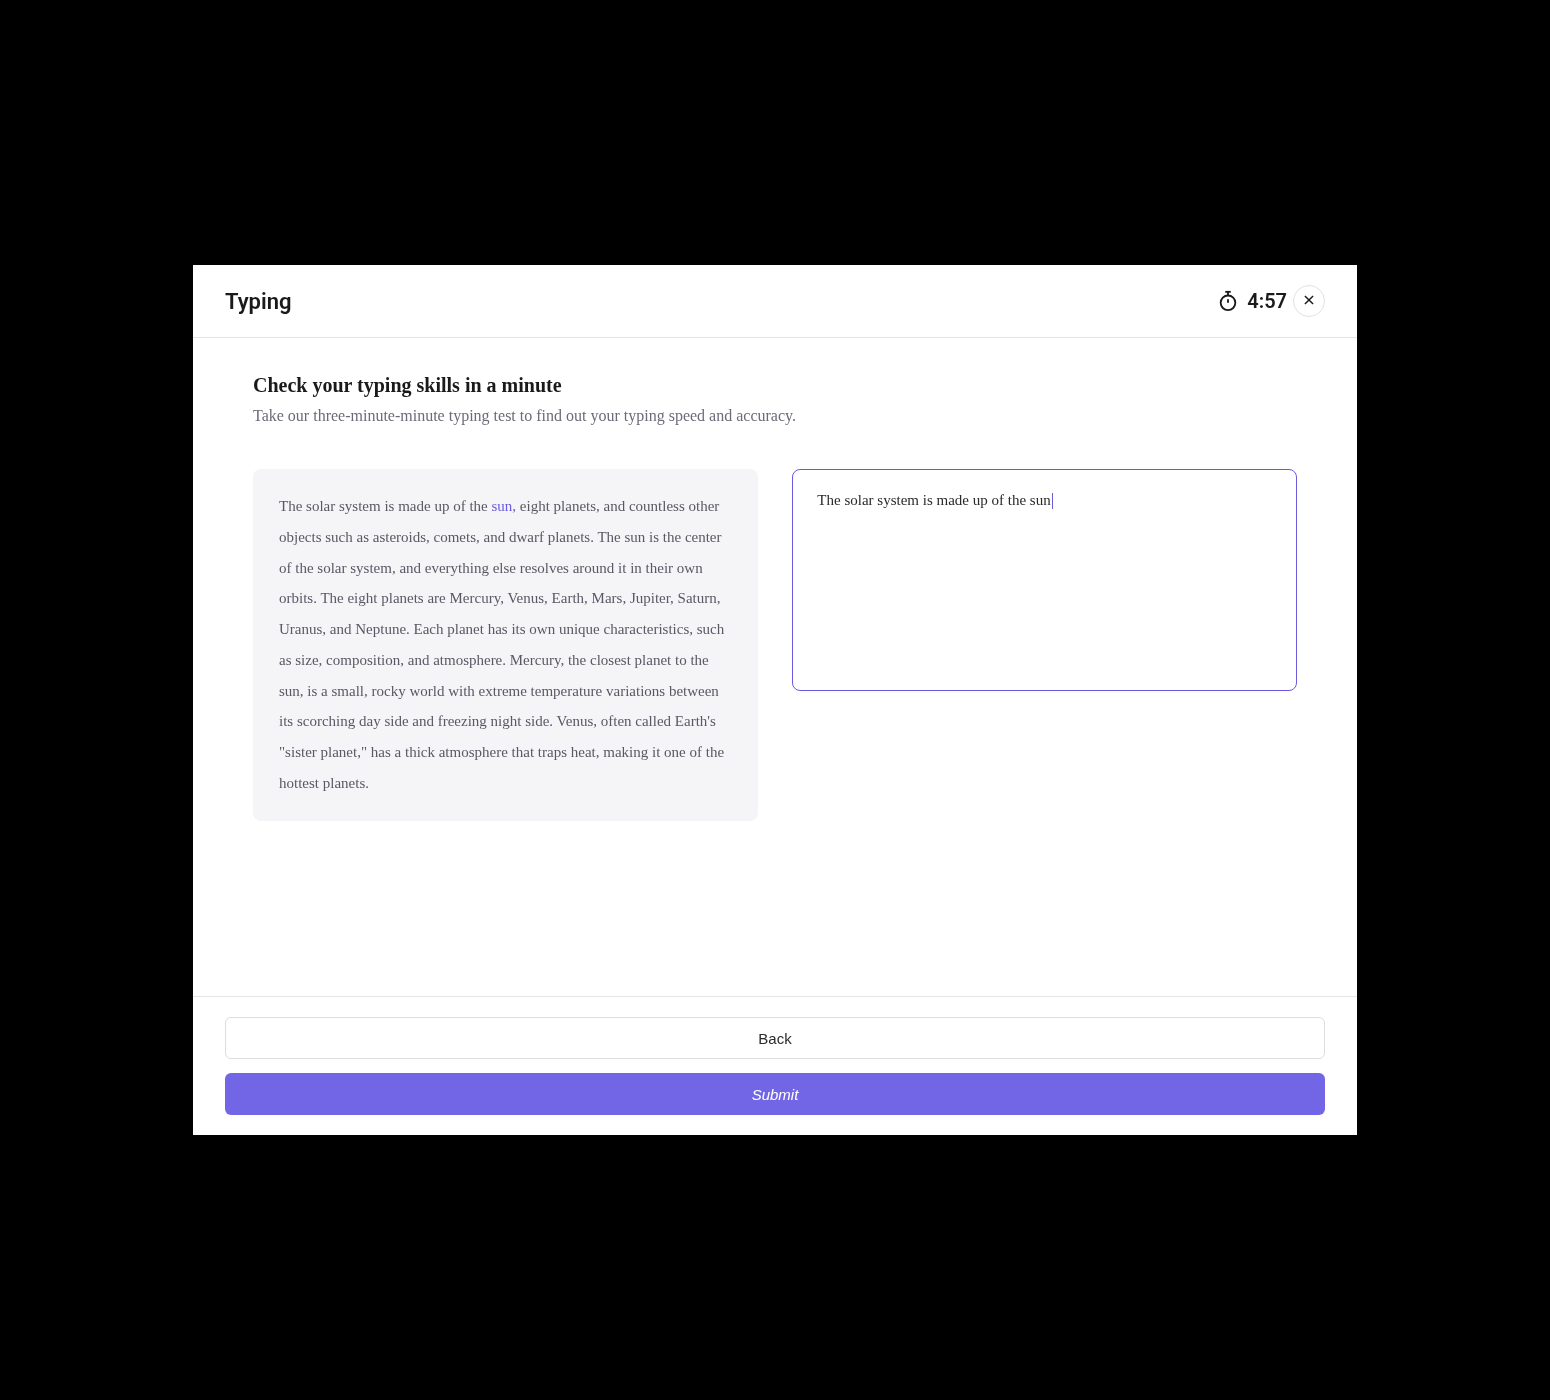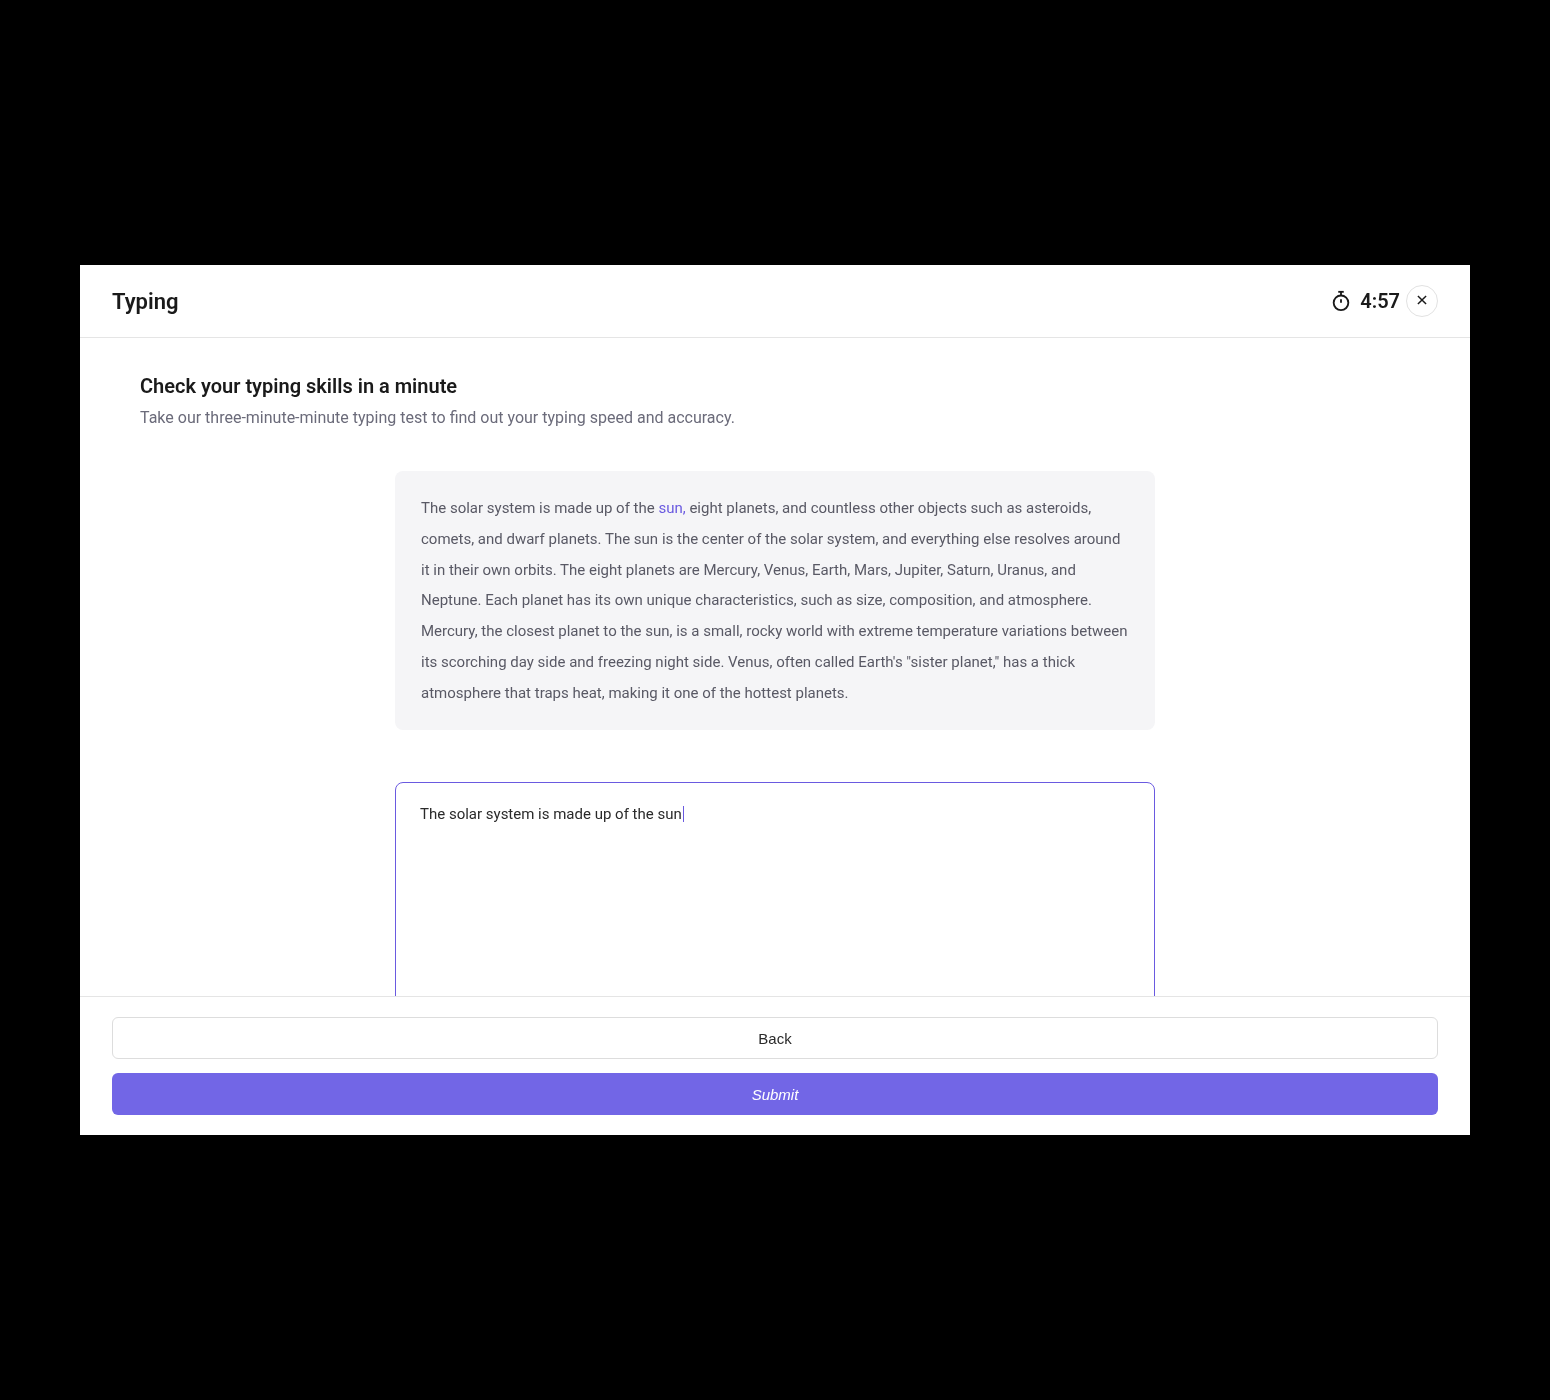--- a/index.html
+++ b/index.html
@@ -11,21 +11,21 @@
     font-family: -apple-system, BlinkMacSystemFont, "Segoe UI", Roboto, Arial, sans-serif;
     background: #000;
     width: 1550px;
     height: 1400px;
     display: flex;
     align-items: center;
     justify-content: center;
   }
   .modal {
     background: #fff;
-    width: 1390px;
+    width: 1164px;
     height: 870px;
     display: flex;
     flex-direction: column;
   }
   .modal-header {
     display: flex;
     align-items: center;
     justify-content: space-between;
     padding: 20px 32px;
     border-bottom: 1px solid #e5e5e5;
@@ -67,36 +67,37 @@
     cursor: pointer;
   }
   .close-btn svg {
     width: 14px;
     height: 14px;
   }
   .modal-body {
     flex: 1;
     padding: 36px 60px;
     overflow: auto;
+    font-family: Liberation Serif, serif;
   }
   .section-heading {
     font-size: 20px;
     font-weight: 600;
     color: #1a1a1a;
     margin-bottom: 10px;
   }
   .section-subheading {
     font-size: 16px;
     color: #6b6b7a;
     margin-bottom: 44px;
   }
   .content-wrap {
     display: flex;
-    flex-direction: column;
-    align-items: center;
+    flex-direction: row;
+    align-items: flex-start;
     gap: 34px;
   }
   .passage-box {
     width: 760px;
     background: #f5f5f7;
     border-radius: 8px;
     padding: 22px 26px;
     font-size: 15px;
     line-height: 2.05;
     color: #595965;

